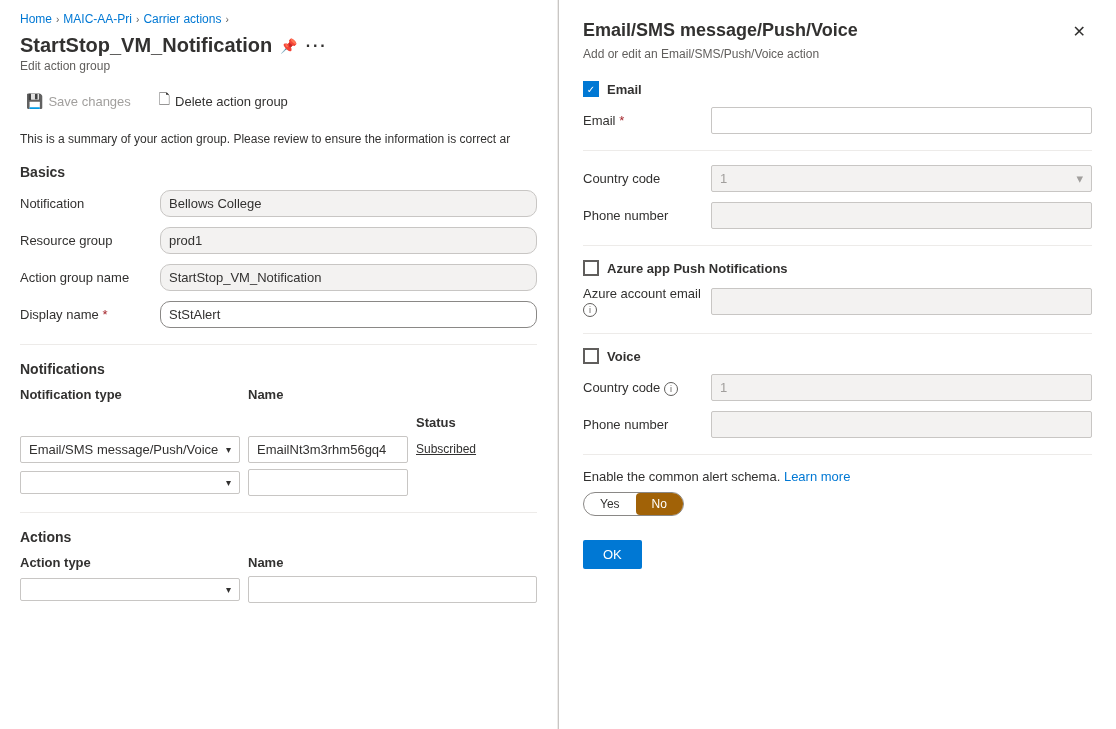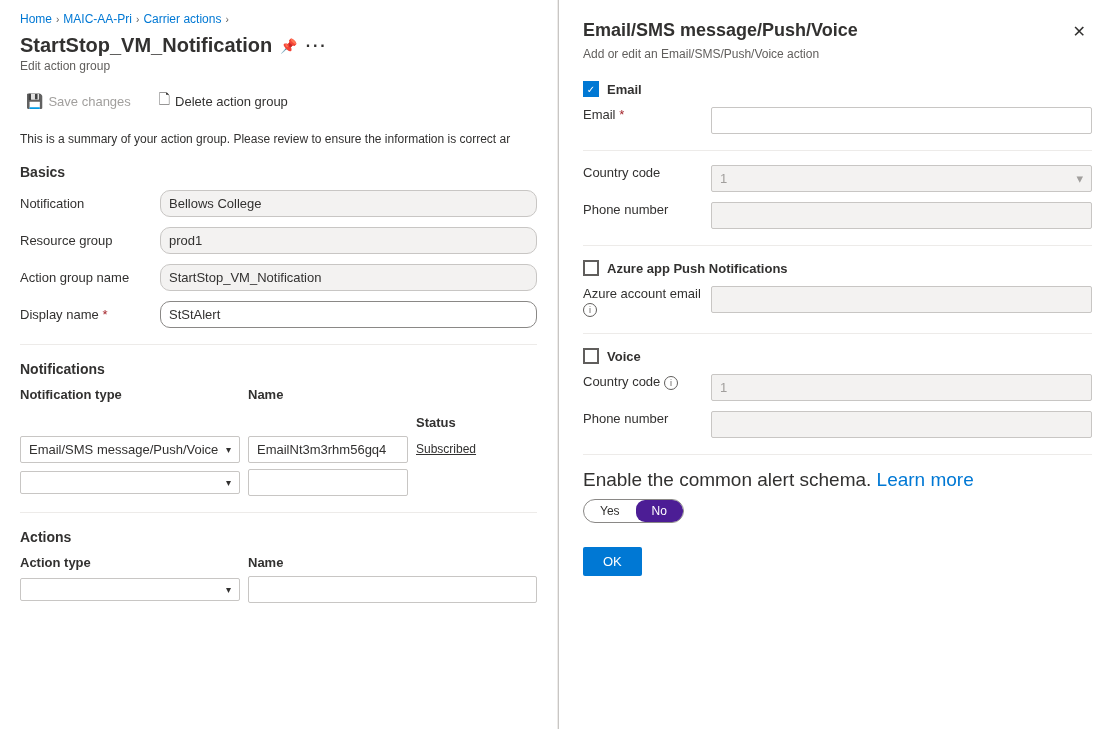--- a/index.html
+++ b/index.html
@@ -274,21 +274,21 @@
     .checkbox-check { color: #fff; font-size: 10px; }
 
     .checkbox-label {
       font-size: 13px;
       font-weight: 600;
       color: #323130;
     }
 
     .flyout-field-row {
       display: flex;
-      align-items: flex-start;
+      align-items: center;
       margin-bottom: 10px;
       gap: 8px;
     }
 
     .flyout-field-label {
       width: 120px;
       font-size: 13px;
       color: #323130;
       flex-shrink: 0;
     }
@@ -342,21 +342,21 @@
       font-size: 9px;
       cursor: pointer;
     }
 
     
     .schema-section {
       margin-bottom: 16px;
     }
 
     .schema-text {
-      font-size: 19px;
+      font-size: 13px;
       color: #323130;
       margin-bottom: 8px;
     }
 
     .schema-text a {
       color: #0078d4;
       text-decoration: none;
     }
 
     
@@ -371,23 +371,23 @@
     .toggle-btn {
       padding: 4px 16px;
       background: none;
       border: none;
       cursor: pointer;
       font-size: 12px;
       color: #323130;
     }
 
     .toggle-btn.active {
-      background: #4c1d95;
+      background: #a16207;
       color: #fff;
-      border-radius: 9px;
+      border-radius: 4px;
     }
 
     
     .ok-btn {
       background: #0078d4;
       color: #fff;
       border: none;
       padding: 7px 20px;
       font-size: 13px;
       cursor: pointer;

